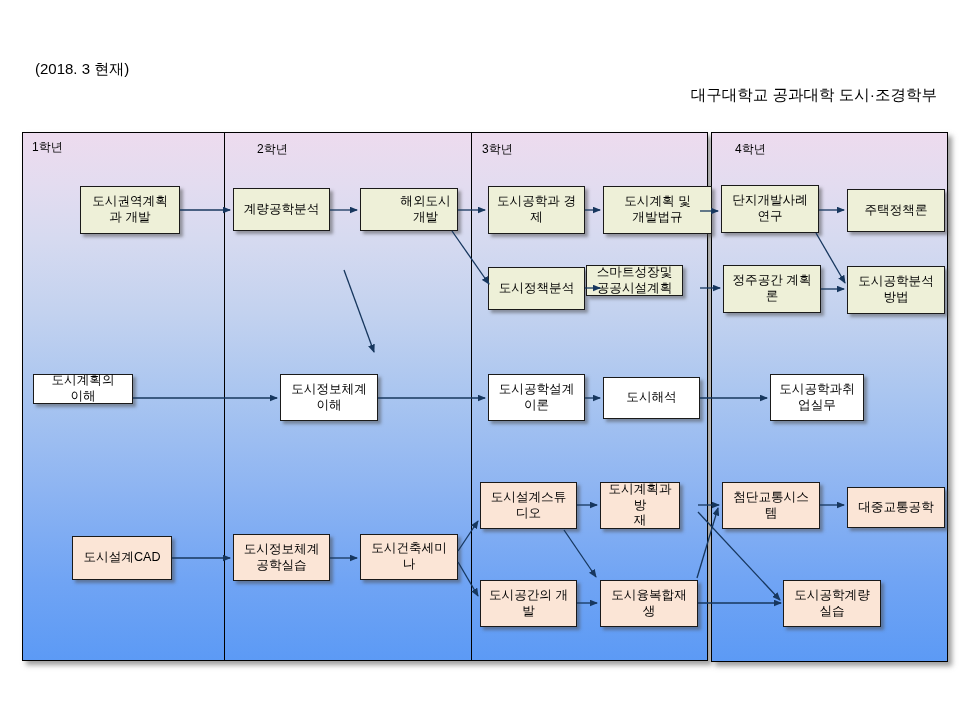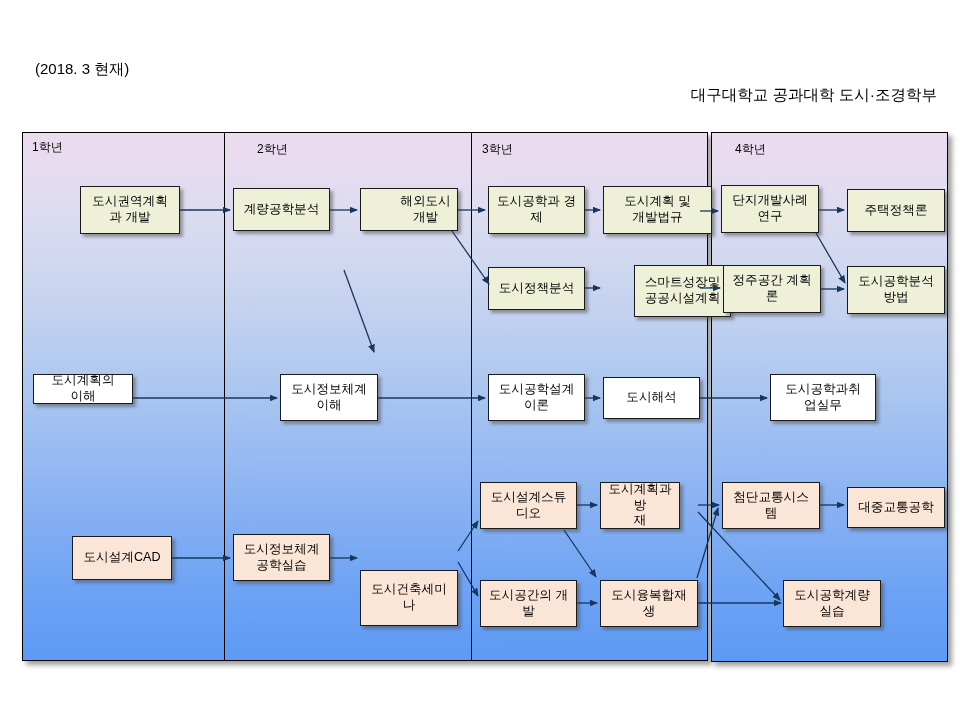--- a/index.html
+++ b/index.html
@@ -60,46 +60,46 @@
     <div class="course c-yellow" style="left: 233px; top: 188px; width: 97px; height: 43px;">계량공학분석</div>
     <div class="course c-yellow" style="left: 360px; top: 188px; width: 98px; height: 43px; padding-left: 34px;">해외도시개발</div>
     <div class="course c-yellow" style="left: 488px; top: 186px; width: 97px; height: 48px;">도시공학과 경
 제</div>
     <div class="course c-yellow" style="left: 603px; top: 186px; width: 109px; height: 48px;">도시계획 및
 개발법규</div>
     <div class="course c-yellow" style="left: 721px; top: 185px; width: 98px; height: 48px;">단지개발사례
 연구</div>
     <div class="course c-yellow" style="left: 847px; top: 189px; width: 98px; height: 43px;">주택정책론</div>
     <div class="course c-yellow" style="left: 488px; top: 267px; width: 97px; height: 43px;">도시정책분석</div>
-    <div class="course c-yellow" style="left: 634px; top: 265px; width: 97px; height: 52px;">스마트성장및
+    <div class="course c-yellow" style="left: 586px; top: 265px; width: 97px; height: 31px;">스마트성장및
 공공시설계획</div>
     <div class="course c-yellow" style="left: 723px; top: 265px; width: 98px; height: 48px;">정주공간 계획
 론</div>
     <div class="course c-yellow" style="left: 847px; top: 266px; width: 98px; height: 48px;">도시공학분석
 방법</div>
     <div class="course c-white" style="left: 33px; top: 374px; width: 100px; height: 30px;">도시계획의
 이해</div>
     <div class="course c-white" style="left: 280px; top: 374px; width: 98px; height: 47px;">도시정보체계
 이해</div>
     <div class="course c-white" style="left: 488px; top: 374px; width: 97px; height: 47px;">도시공학설계
 이론</div>
     <div class="course c-white" style="left: 603px; top: 377px; width: 97px; height: 42px;">도시해석</div>
-    <div class="course c-white" style="left: 770px; top: 374px; width: 106px; height: 47px;">도시공학과취
+    <div class="course c-white" style="left: 770px; top: 374px; width: 94px; height: 47px;">도시공학과취
 업실무</div>
     <div class="course c-peach" style="left: 480px; top: 482px; width: 97px; height: 47px;">도시설계스튜
 디오</div>
     <div class="course c-peach" style="left: 600px; top: 482px; width: 80px; height: 47px;">도시계획과 방
 재</div>
     <div class="course c-peach" style="left: 722px; top: 482px; width: 98px; height: 47px;">첨단교통시스
 템</div>
     <div class="course c-peach" style="left: 847px; top: 487px; width: 98px; height: 41px;">대중교통공학</div>
     <div class="course c-peach" style="left: 72px; top: 536px; width: 100px; height: 44px;">도시설계CAD</div>
     <div class="course c-peach" style="left: 233px; top: 534px; width: 97px; height: 47px;">도시정보체계
 공학실습</div>
-    <div class="course c-peach" style="left: 360px; top: 534px; width: 98px; height: 56px; margin-top: 36px;">도시건축세미
+    <div class="course c-peach" style="left: 360px; top: 534px; width: 98px; height: 46px;">도시건축세미
 나</div>
     <div class="course c-peach" style="left: 480px; top: 580px; width: 97px; height: 47px;">도시공간의 개
 발</div>
     <div class="course c-peach" style="left: 600px; top: 580px; width: 98px; height: 47px;">도시융복합재
 생</div>
     <div class="course c-peach" style="left: 783px; top: 580px; width: 98px; height: 47px;">도시공학계량
 실습</div>
   </div>
 
 <svg id="arrow-layer" width="960" height="720">

